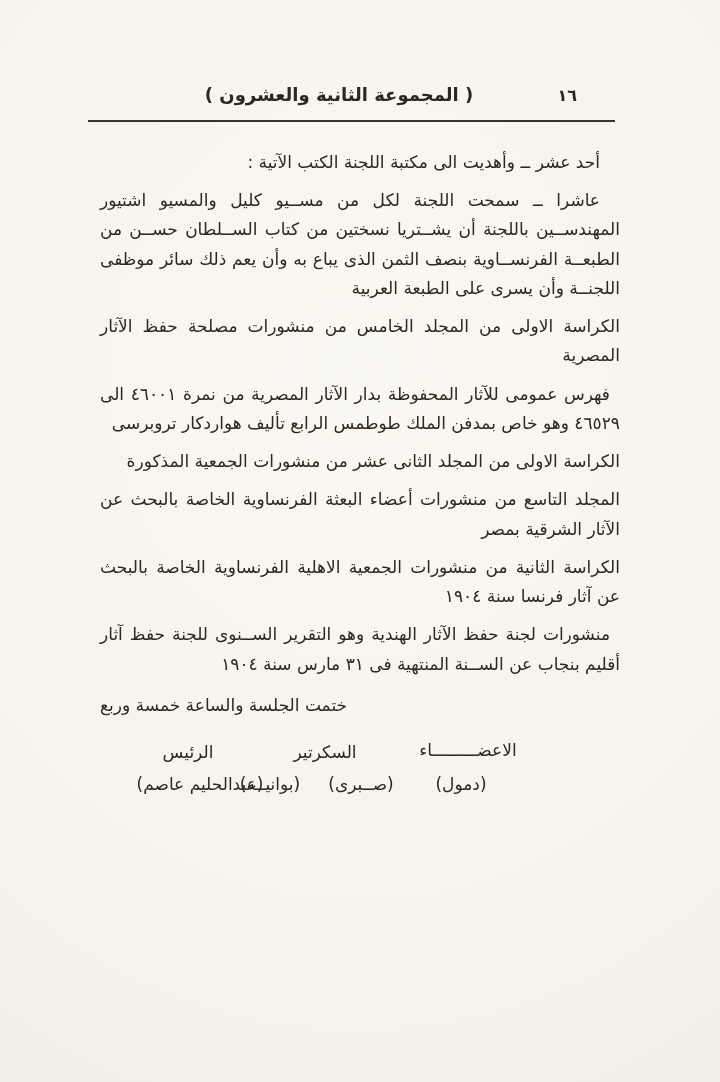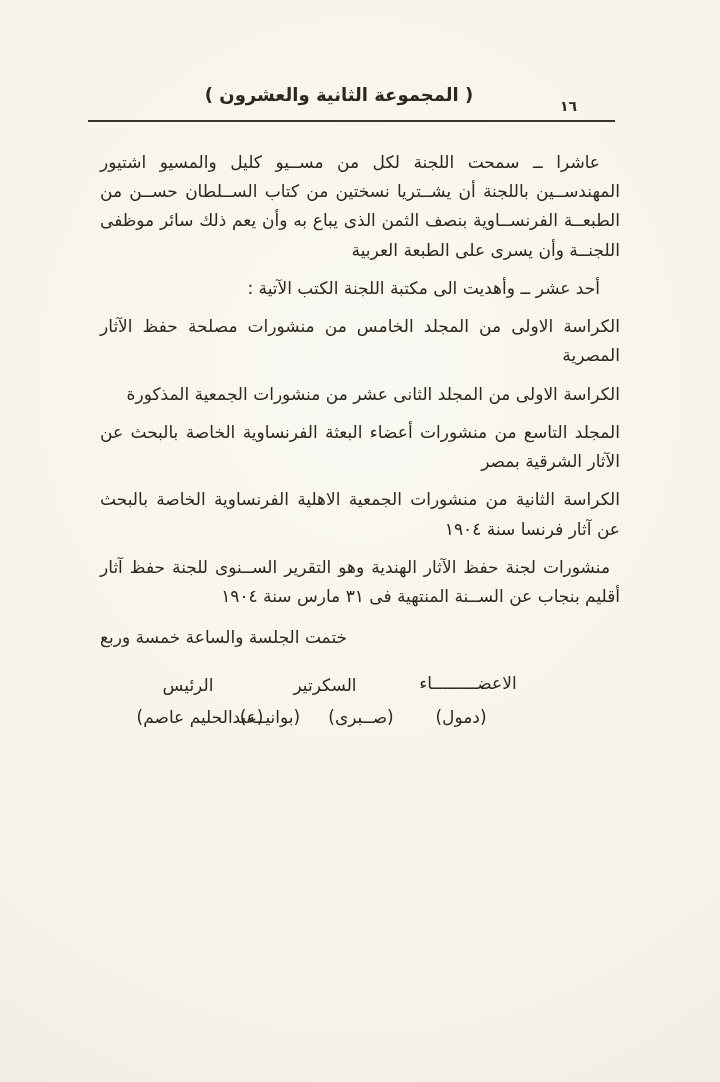--- a/index.html
+++ b/index.html
@@ -29,22 +29,22 @@
     left:calc(50% - 22px);
     transform:translateX(-50%);
     top:0;
     font-size:18px;
     font-weight:bold;
     white-space:nowrap;
   }
   .page-number {
     position:absolute;
     right:55px;
-    top:14px;
-    font-size:14px;
+    top:2px;
+    font-size:16px;
     font-weight:bold;
     letter-spacing:1px;
   }
   .header-rule {
     margin-left:88px;
     margin-right:105px;
     border-top:2px solid #3a352d;
   }
   
   .page-body {
@@ -82,26 +82,27 @@
   <header class="page-header">
     <div class="header-row">
       <span class="collection-title">( المجموعة الثانية والعشرون )</span>
       <span class="page-number">١٦</span>
     </div>
     <div class="header-rule"></div>
   </header>
 
   <main class="page-body">
 
+    <p class="para indent">أحد عشر ــ  وأهديت الى مكتبة اللجنة الكتب الآتية :</p>
+
     <p class="para indent">عاشرا ــ سمحت اللجنة لكل من مســيو كليل والمسيو اشتيور المهندســين باللجنة أن يشــتريا نسختين من كتاب الســلطان حســن من الطبعــة الفرنســاوية بنصف الثمن الذى يباع به  وأن يعم ذلك سائر موظفى اللجنــة وأن يسرى على الطبعة العربية</p>
-
-    <p class="para indent">أحد عشر ــ  وأهديت الى مكتبة اللجنة الكتب الآتية :</p>
 
     <p class="para">الكراسة الاولى من المجلد الخامس من منشورات مصلحة حفظ الآثار المصرية</p>
 
+    <p class="para indent-sm">فهرس عمومى للآثار المحفوظة بدار الآثار المصرية من نمرة ٤٦٠٠١ الى ٤٦٥٢٩ وهو خاص بمدفن الملك طوطمس الرابع تأليف هواردكار تروبرسى</p>
 
     <p class="para">الكراسة الاولى من المجلد الثانى عشر من منشورات الجمعية المذكورة</p>
 
     <p class="para">المجلد التاسع من منشورات أعضاء البعثة الفرنساوية الخاصة بالبحث عن الآثار الشرقية بمصر</p>
 
     <p class="para">الكراسة الثانية من منشورات الجمعية الاهلية الفرنساوية الخاصة بالبحث عن آثار فرنسا سنة ١٩٠٤</p>
 
     <p class="para indent-sm">منشورات لجنة حفظ الآثار الهندية  وهو التقرير الســنوى للجنة حفظ آثار أقليم بنجاب عن الســنة المنتهية فى ٣١ مارس سنة ١٩٠٤</p>
 
     <p class="closing">ختمت الجلسة والساعة خمسة وربع</p>

